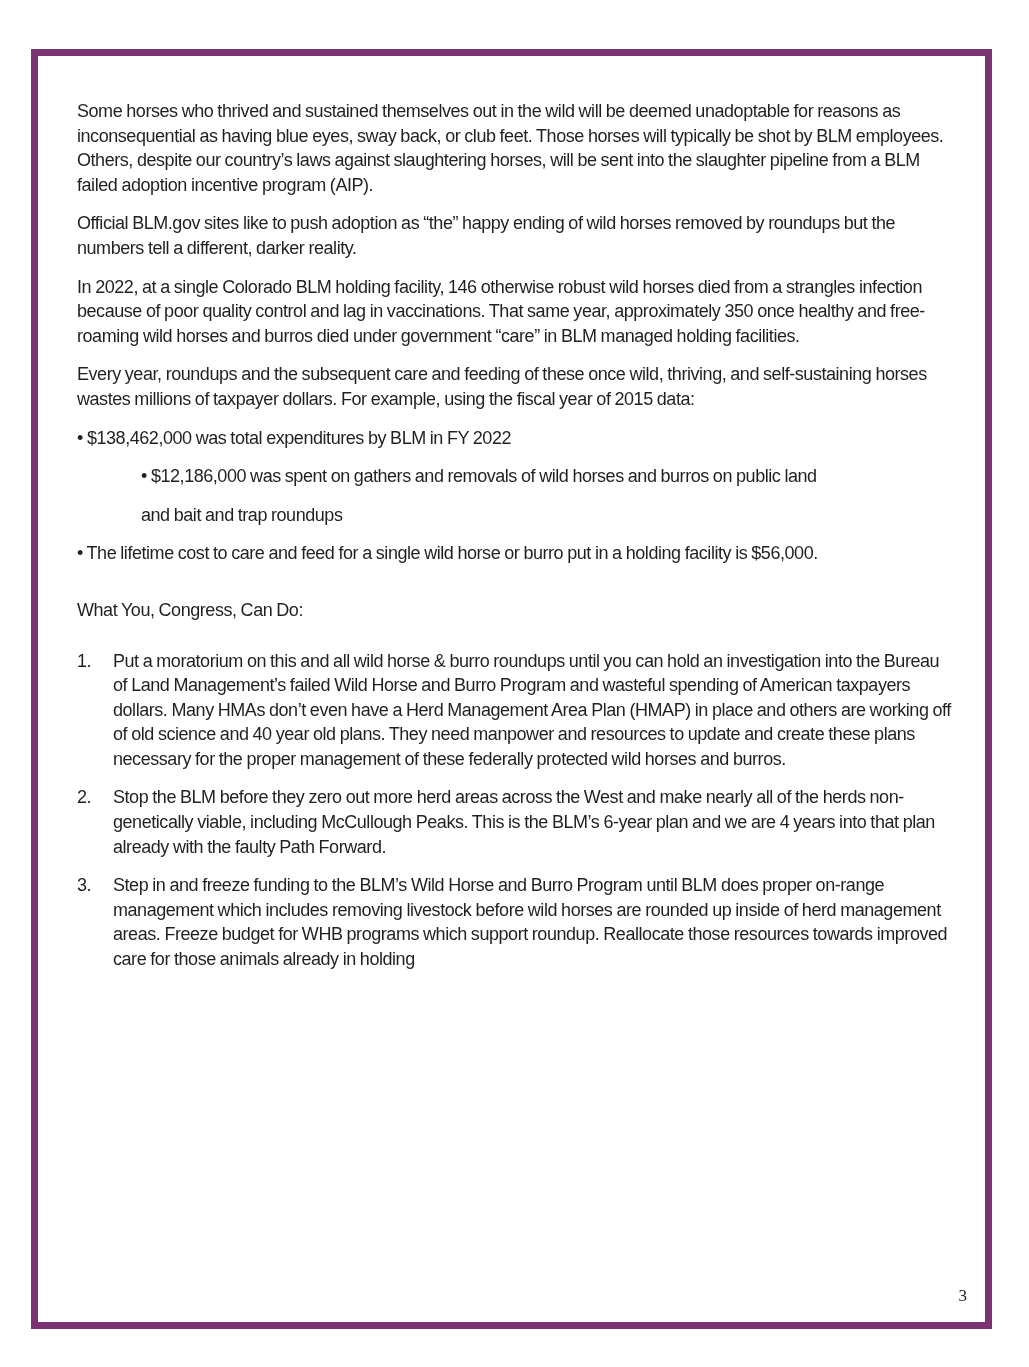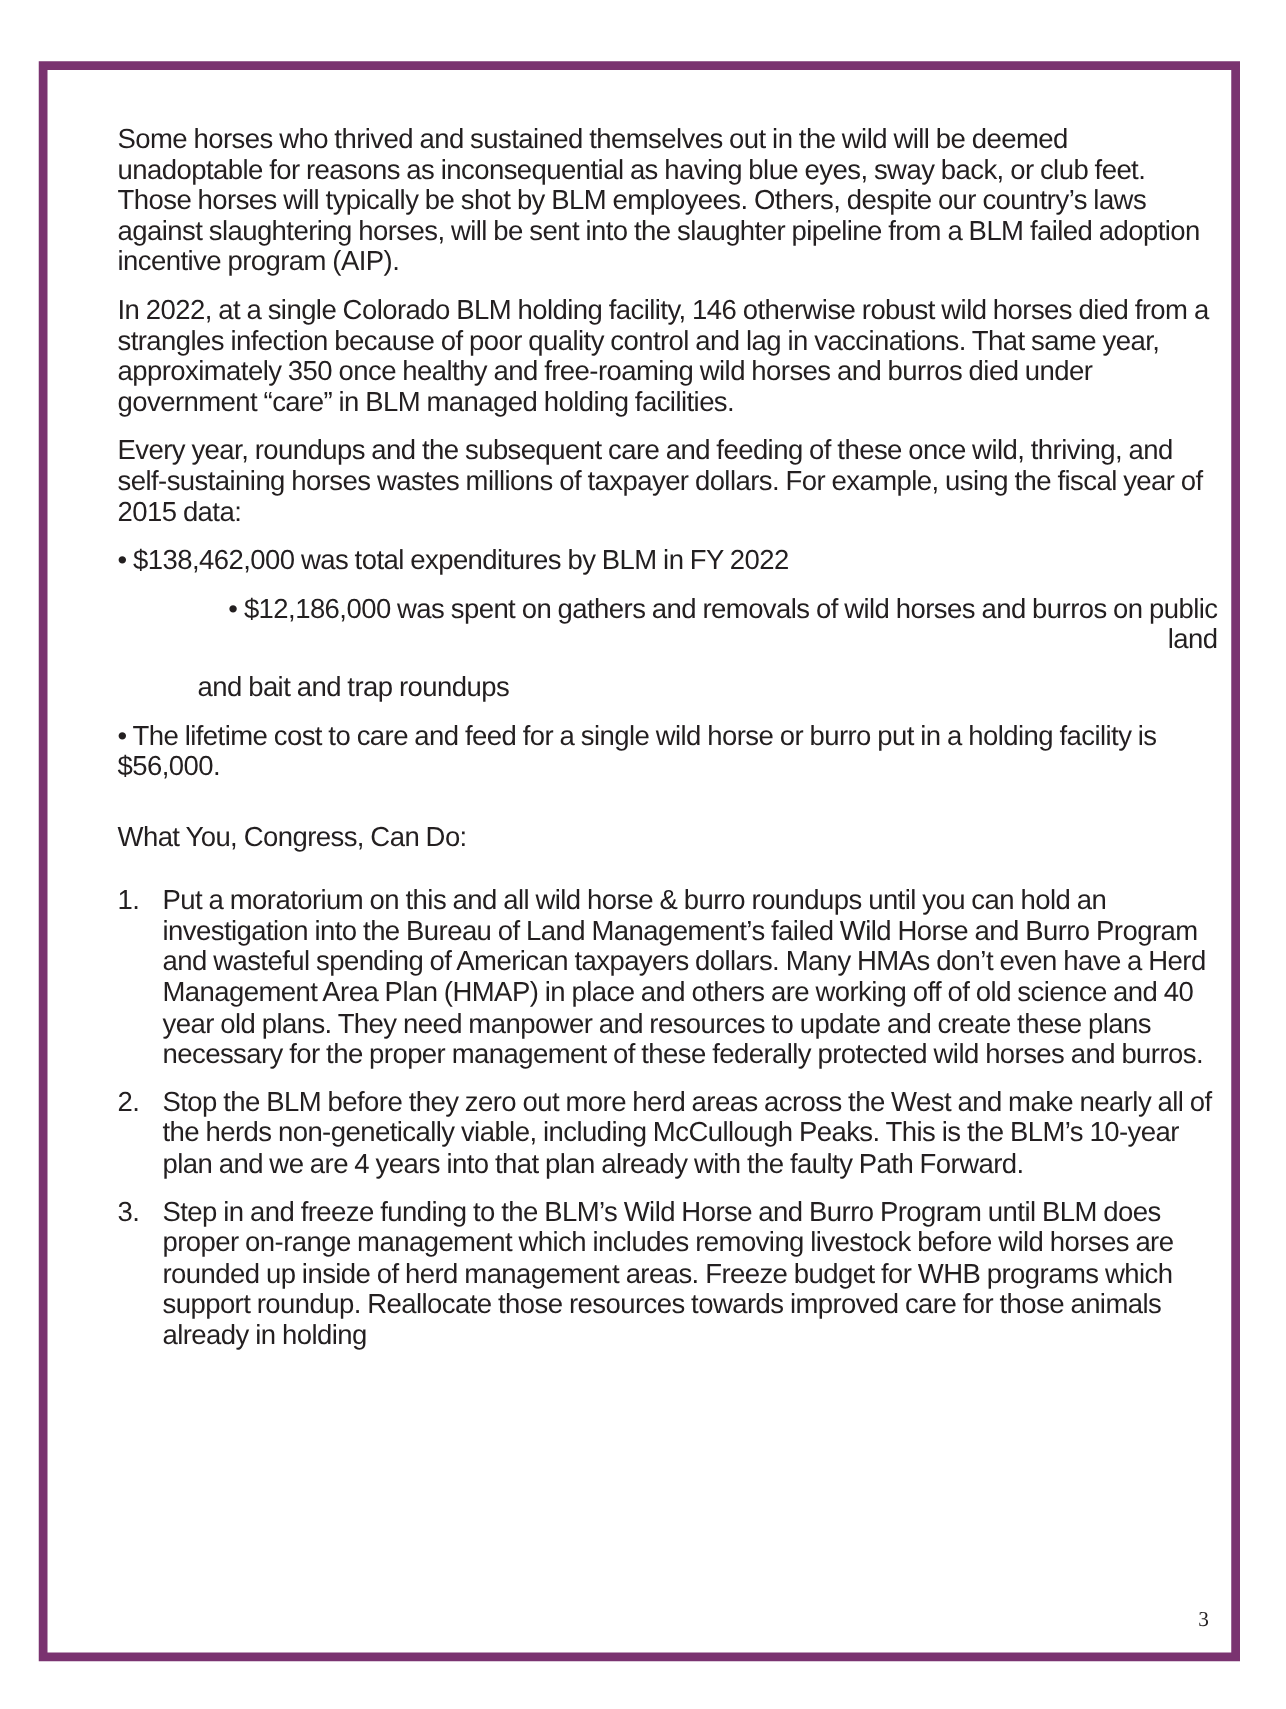--- a/index.html
+++ b/index.html
@@ -19,37 +19,36 @@
       position: absolute;
       left: 31px;
       top: 49px;
       width: 947px;
       height: 1266px;
       border: 7px solid #7a3370;
       background: #ffffff;
     }
     .content {
       position: absolute;
-      left: 94px;
+      left: 77px;
       top: 99px;
       width: 880px;
-      font-size: 22px;
+      font-size: 18px;
       line-height: 24.6px;
       letter-spacing: -0.45px;
       word-spacing: -0.5px;
     }
     .content p {
       margin: 0 0 14px 0;
     }
     .bullet-top {
       margin: 0 0 14px 0;
     }
     .bullet-sub {
       margin: 0 0 14px 64px;
-      text-align: right;
     }
     .bullet-sub-cont {
       margin: 11px 0 14px 64px;
     }
     .section-heading {
       font-weight: normal;
       margin: 32px 0 26px 0 !important;
     }
     ol.actions {
       list-style: none;
@@ -78,39 +77,40 @@
       color: #231f20;
     }
   </style>
 </head>
 <body>
 
 <div class="page-frame" style="border-color: rgb(122, 51, 112);"></div>
 
 <div class="content">
   <p>Some horses who thrived and sustained themselves out in the wild will be deemed unadoptable for reasons as inconsequential as having blue eyes, sway back, or club feet. Those horses will typically be shot by BLM employees. Others, despite our country’s laws against slaughtering horses, will be sent into the slaughter pipeline from a BLM failed adoption incentive program (AIP).</p>
+  <p>Official BLM.gov sites like to push adoption as “the” happy ending of wild horses removed by roundups but the numbers tell a different, darker reality.</p>
   <p>In 2022, at a single Colorado BLM holding facility, 146 otherwise robust wild horses died from a strangles infection because of poor quality control and lag in vaccinations. That same year, approximately 350 once healthy and free-roaming wild horses and burros died under government “care” in BLM managed holding facilities.</p>
   <p>Every year, roundups and the subsequent care and feeding of these once wild, thriving, and self-sustaining horses wastes millions of taxpayer dollars. For example, using the fiscal year of 2015 data:</p>
 
   <div class="bullet-top">• $138,462,000 was total expenditures by BLM in FY 2022</div>
   <div class="bullet-sub">• $12,186,000 was spent on gathers and removals of wild horses and burros on public land</div>
   <div class="bullet-sub-cont">and bait and trap roundups</div>
   <div class="bullet-top">• The lifetime cost to care and feed for a single wild horse or burro put in a holding facility is $56,000.</div>
 
 
   <p class="section-heading">What You, Congress, Can Do:</p>
 
   <ol class="actions">
     <li>
       <span class="num">1.</span>
       <span class="item-text">Put a moratorium on this and all wild horse &amp; burro roundups until you can hold an investigation into the Bureau of Land Management’s failed Wild Horse and Burro Program and wasteful spending of American taxpayers dollars. Many HMAs don’t even have a Herd Management Area Plan (HMAP) in place and others are working off of old science and 40 year old plans. They need manpower and resources to update and create these plans necessary for the proper management of these federally protected wild horses and burros.</span>
     </li>
     <li>
       <span class="num">2.</span>
-      <span class="item-text">Stop the BLM before they zero out more herd areas across the West and make nearly all of the herds non-genetically viable, including McCullough Peaks. This is the BLM’s 10-year plan and we are 4 years into that plan already with the faulty Path Forward.</span>
+      <span class="item-text">Stop the BLM before they zero out more herd areas across the West and make nearly all of the herds non-genetically viable, including McCullough Peaks. This is the BLM’s 6-year plan and we are 4 years into that plan already with the faulty Path Forward.</span>
     </li>
     <li>
       <span class="num">3.</span>
       <span class="item-text">Step in and freeze funding to the BLM’s Wild Horse and Burro Program until BLM does proper on-range management which includes removing livestock before wild horses are rounded up inside of herd management areas. Freeze budget for WHB programs which support roundup. Reallocate those resources towards improved care for those animals already in holding</span>
     </li>
   </ol>
 </div>
 
 <div class="page-number">3</div>
 

